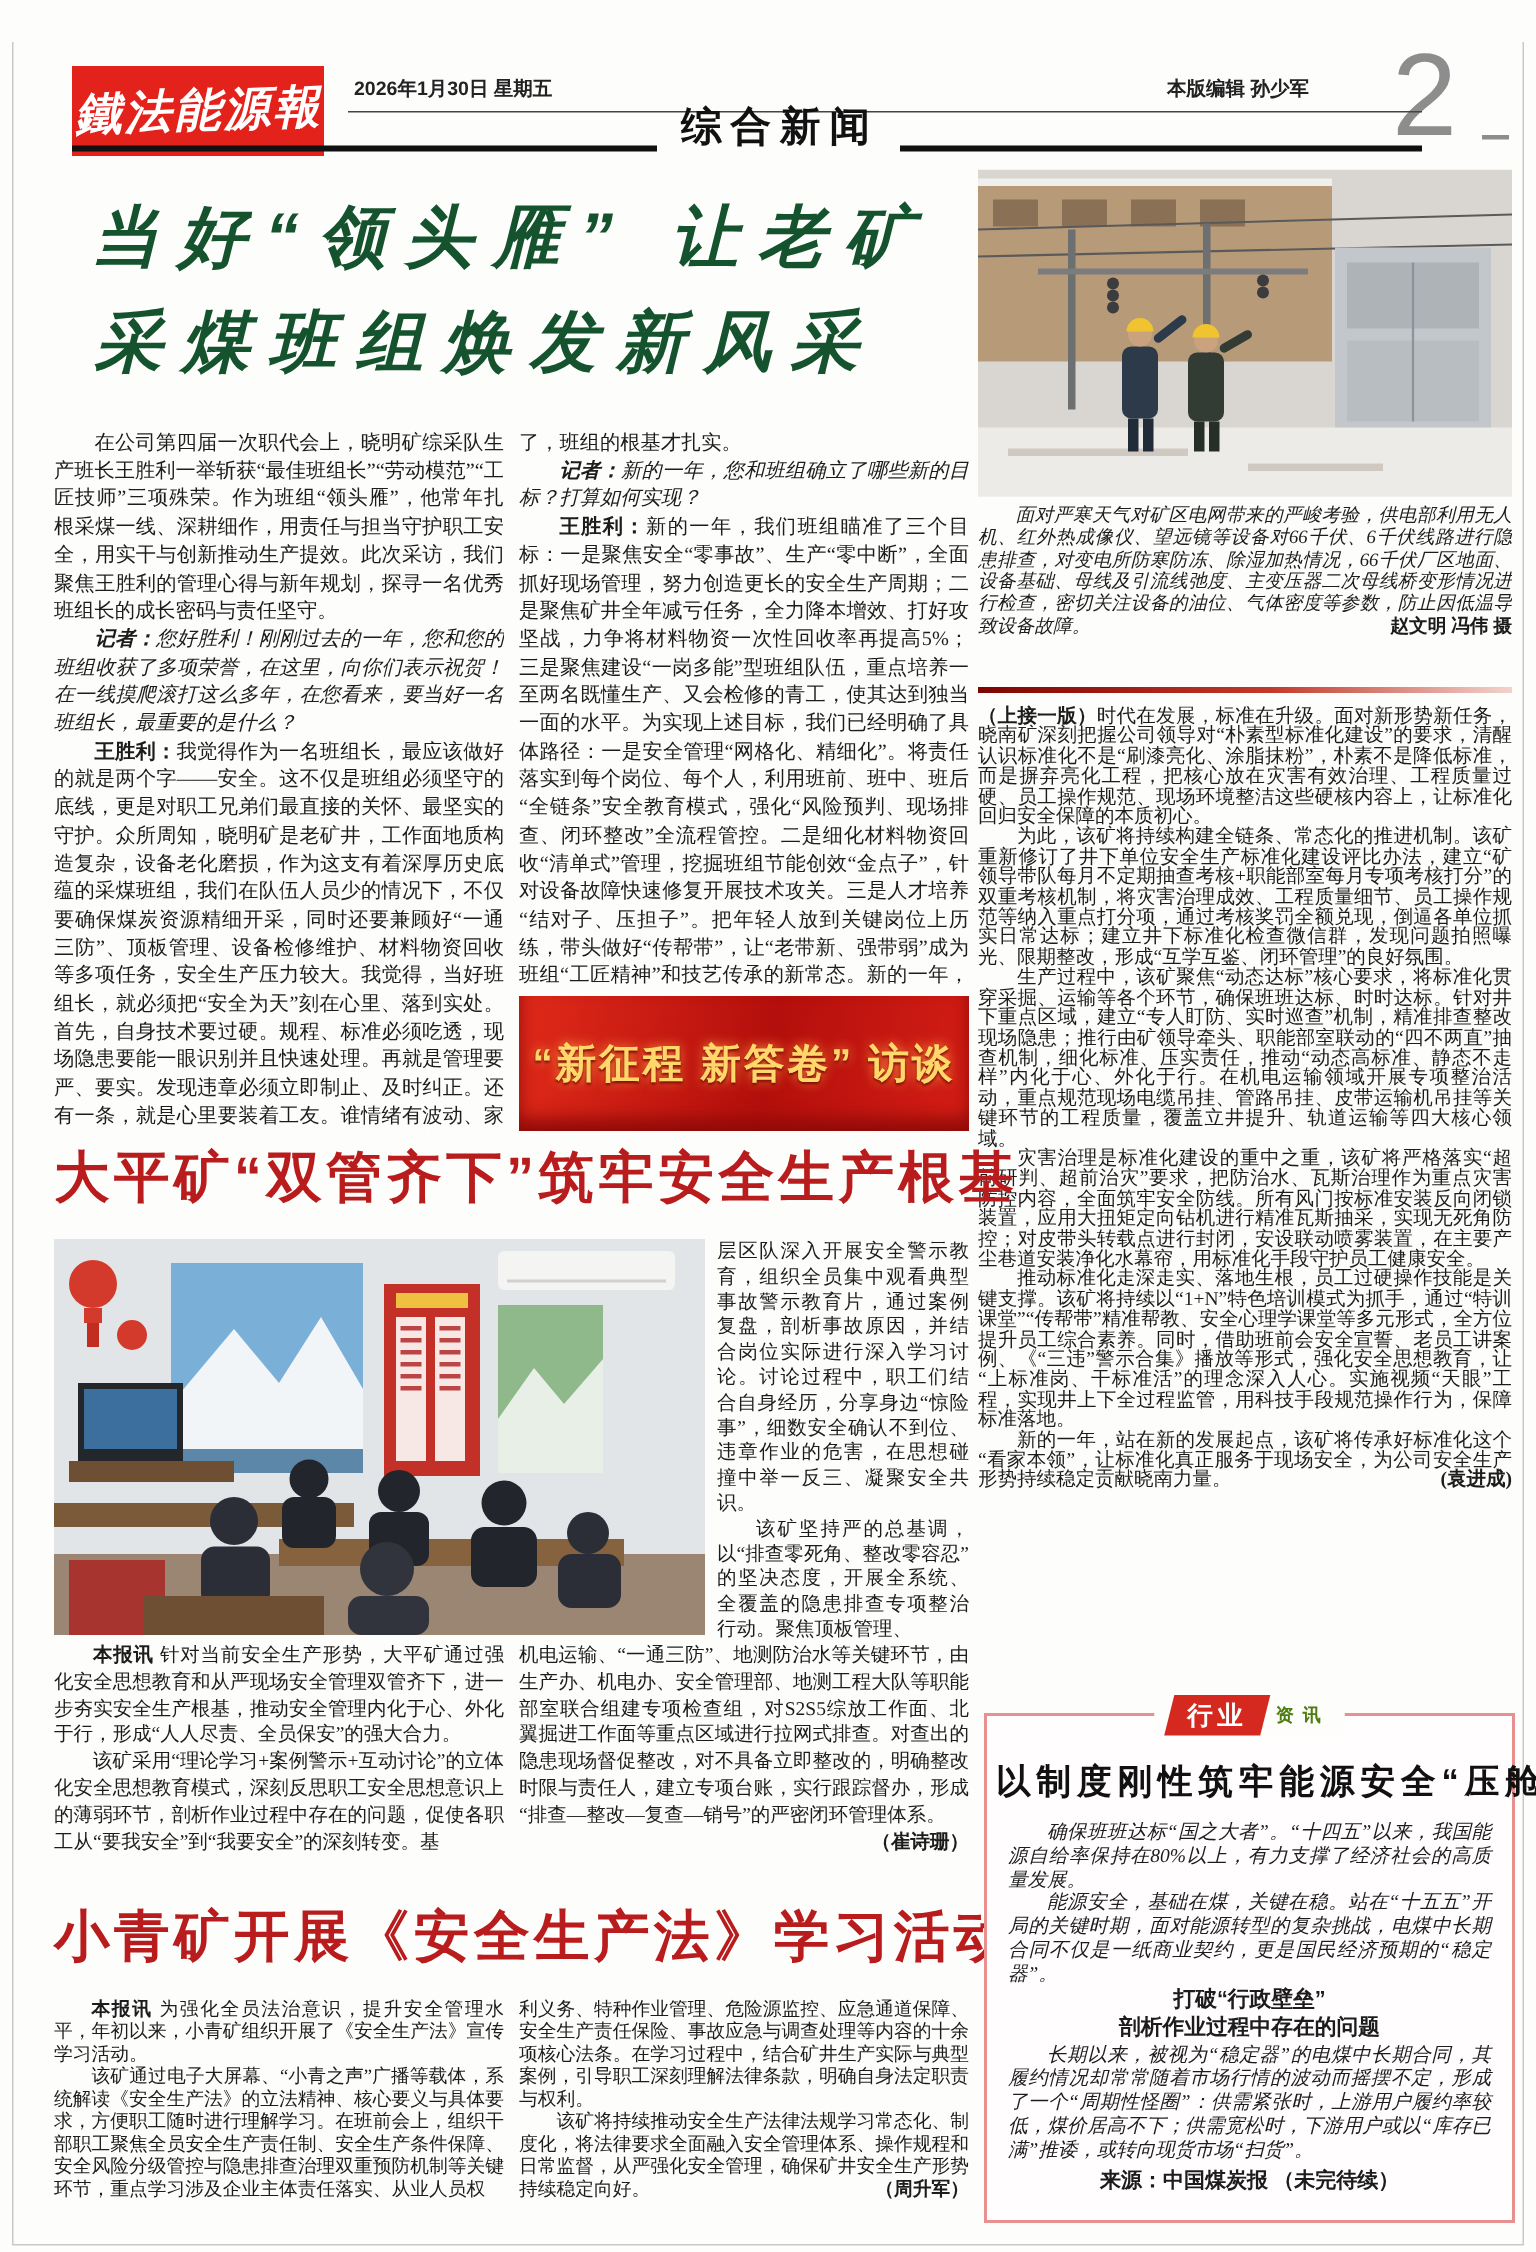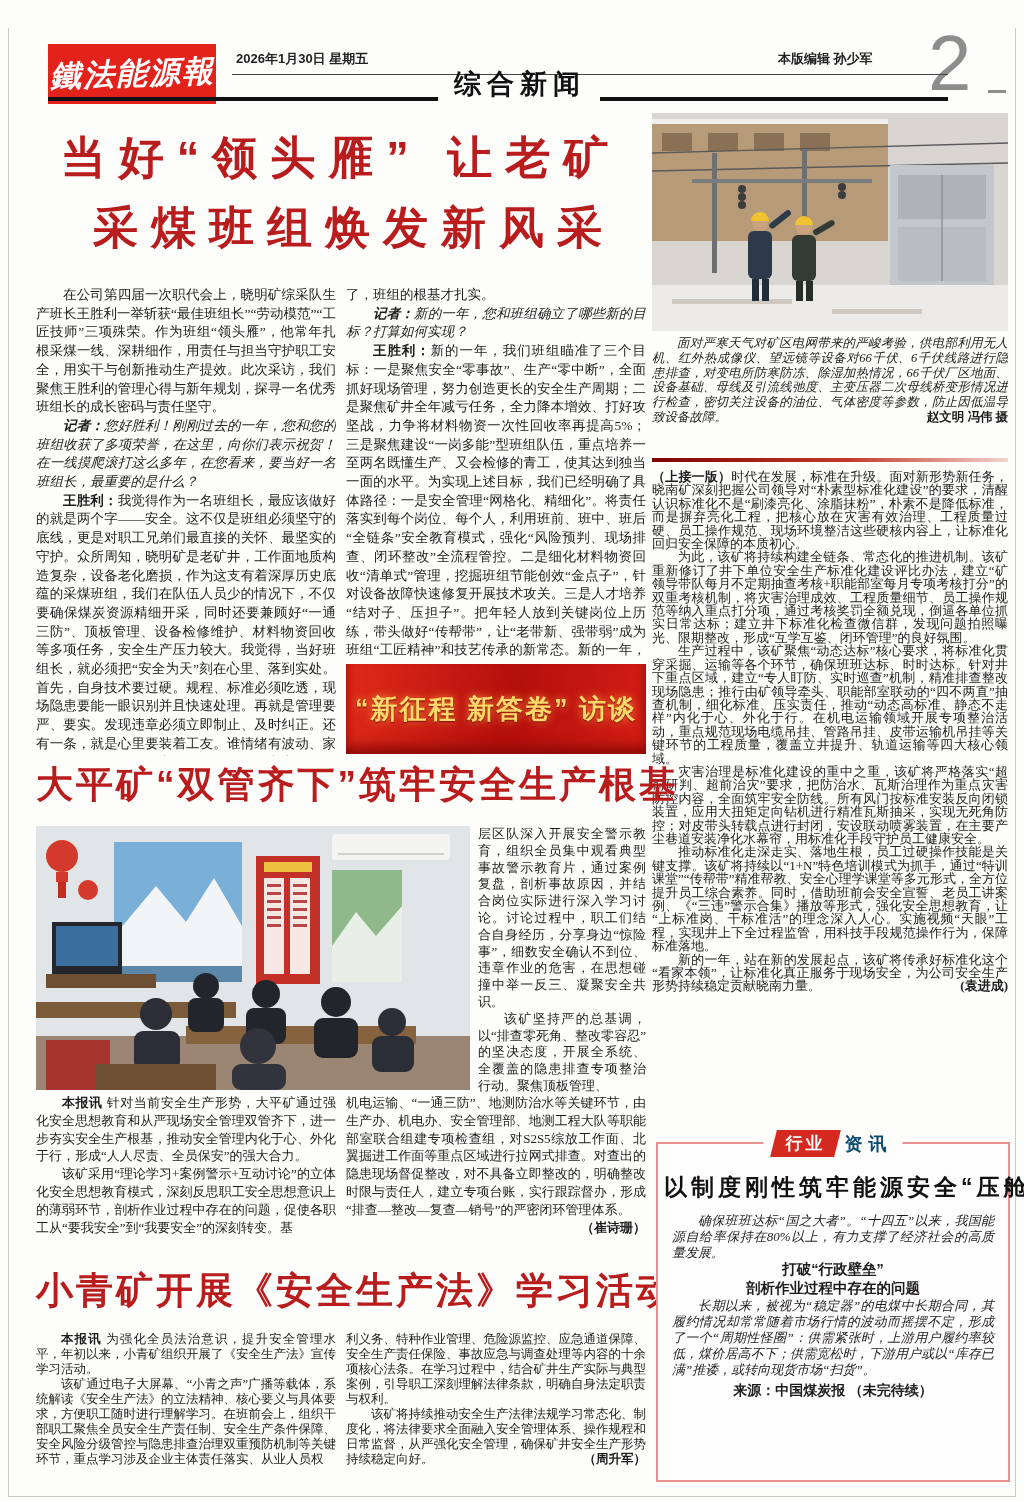--- a/index.html
+++ b/index.html
@@ -13,21 +13,21 @@
   .date,.editor{font-family:"Liberation Sans","DejaVu Sans",sans-serif;font-size:13px;font-weight:bold;color:#222;}
   .pagenum{font-family:"Liberation Sans","DejaVu Sans",sans-serif;font-size:78px;color:#8d8d8d;line-height:1;}
   .rule-thin{background:#444;height:1px;}
   .rule-thick{background:#111;height:4px;}
   .section-title{font-family:"Liberation Sans","DejaVu Sans",sans-serif;font-weight:bold;
                  font-size:27px;letter-spacing:6px;text-align:center;color:#111;}
   .dash{background:#8d8d8d;height:3px;}
   .frame{background:#c9c9c9;}
   
   .h-sans{font-family:"Liberation Sans","DejaVu Sans",sans-serif;font-weight:bold;text-align:center;white-space:nowrap;}
-  .h1line{font-size:45px;letter-spacing:13px;color:#b91c1c;}
+  .h1line{font-size:45px;letter-spacing:13px;color:#14532d;font-style:italic;}
   .h2line{font-size:37px;letter-spacing:3px;color:#b91c1c;}
   
   .col{overflow:hidden;text-align:justify;}
   .col p{margin:0;text-indent:2em;text-align:justify;}
   .col p.noind{text-indent:0;}
   .col p b{font-family:"Liberation Sans","DejaVu Sans",sans-serif;}
   .col p.kai{font-style:italic;}
   .byline{float:right;font-weight:bold;}
   .a1col{font-size:13.5px;line-height:18.7px;}
   .a2col{font-size:13px;line-height:13.4px;}
@@ -43,21 +43,21 @@
                color:#ffd76a;letter-spacing:2px;text-shadow:0 1px 2px #7a0502,0 0 8px #ff9c45;white-space:nowrap;}
   
   .red-divider{background:linear-gradient(to right,#7e0400,#c23a2b 55%,#f2d3cd);}
   
   .ibox{border:2px solid #e89090;background:#fffdfd;}
   .ibox-tag{position:absolute;top:-14px;left:50%;transform:translateX(-50%);background:#fdfdfc;
             padding:0 10px;display:flex;align-items:center;gap:7px;}
   .tag-par{background:#d5281e;color:#fff;font-family:"Liberation Sans","DejaVu Sans",sans-serif;
            font-weight:bold;font-size:17px;padding:2px 12px;transform:skewX(-14deg);}
   .tag-par i{display:inline-block;transform:skewX(14deg);font-style:normal;letter-spacing:3px;}
-  .tag-txt{color:#0c4a6e;font-weight:bold;font-size:18px;letter-spacing:6px;
+  .tag-txt{color:#4d7c0f;font-weight:bold;font-size:12px;letter-spacing:6px;
            font-family:"Liberation Serif","DejaVu Serif",serif;}
   .ibox-head{font-family:"Liberation Sans","DejaVu Sans",sans-serif;font-weight:bold;font-size:23px;
              letter-spacing:4px;text-align:center;margin:28px 6px 10px 6px;color:#111;white-space:nowrap;}
   .ibody{padding:0 14px;font-size:13px;line-height:15.8px;font-style:italic;}
   .ibody p{margin:0;text-indent:2em;text-align:justify;}
   .ibody p.subhead{font-style:normal;font-weight:bold;text-align:center;text-indent:0;
                    font-family:"Liberation Sans","DejaVu Sans",sans-serif;font-size:14.5px;line-height:19px;}
   .ibody p.source{font-style:normal;font-weight:bold;text-align:center;text-indent:0;margin-top:6px;font-size:14px;}
 </style>
 </head>
@@ -75,21 +75,21 @@
   <div class="abs date" style="left:236px;top:50px;">2026年1月30日  星期五</div>
   <div class="abs editor" style="left:778px;top:50px;">本版编辑  孙少军</div>
   <div class="abs pagenum" style="left:928px;top:24px;">2</div>
   <div class="abs dash" style="left:988px;top:90px;width:18px;"></div>
   <div class="abs rule-thin" style="left:232px;top:74px;width:716px;"></div>
   <div class="abs section-title" style="left:440px;top:66px;width:160px;">综合新闻</div>
   <div class="abs rule-thick" style="left:48px;top:97px;width:390px;"></div>
   <div class="abs rule-thick" style="left:600px;top:97px;width:348px;"></div>
 
   <div class="abs h-sans h1line" style="left:36px;top:128px;width:610px;">当好“领头雁” 让老矿</div>
-  <div class="abs h-sans h1line" style="left:49px;top:198px;width:610px;">采煤班组焕发新风采</div>
+  <div class="abs h-sans h1line" style="left:19px;top:198px;width:610px;">采煤班组焕发新风采</div>
   <div class="abs col a1col" style="left:36px;top:286px;width:300px;height:470px;">
       <p>在公司第四届一次职代会上，晓明矿综采队生产班长王胜利一举斩获“最佳班组长”“劳动模范”“工匠技师”三项殊荣。作为班组“领头雁”，他常年扎根采煤一线、深耕细作，用责任与担当守护职工安全，用实干与创新推动生产提效。此次采访，我们聚焦王胜利的管理心得与新年规划，探寻一名优秀班组长的成长密码与责任坚守。</p>
       <p class="kai"><b>记者：</b>您好胜利！刚刚过去的一年，您和您的班组收获了多项荣誉，在这里，向你们表示祝贺！在一线摸爬滚打这么多年，在您看来，要当好一名班组长，最重要的是什么？</p>
       <p><b>王胜利：</b>我觉得作为一名班组长，最应该做好的就是两个字——安全。这不仅是班组必须坚守的底线，更是对职工兄弟们最直接的关怀、最坚实的守护。众所周知，晓明矿是老矿井，工作面地质构造复杂，设备老化磨损，作为这支有着深厚历史底蕴的采煤班组，我们在队伍人员少的情况下，不仅要确保煤炭资源精细开采，同时还要兼顾好“一通三防”、顶板管理、设备检修维护、材料物资回收等多项任务，安全生产压力较大。我觉得，当好班组长，就必须把“安全为天”刻在心里、落到实处。首先，自身技术要过硬。规程、标准必须吃透，现场隐患要能一眼识别并且快速处理。再就是管理要严、要实。发现违章必须立即制止、及时纠正。还有一条，就是心里要装着工友。谁情绪有波动、家里有困难，都要多留心、多沟通。队伍心齐了、气顺</p>
     </div>
   <div class="abs col a1col" style="left:346px;top:286px;width:300px;height:372px;">
       <p class="noind">了，班组的根基才扎实。</p>
       <p class="kai"><b>记者：</b>新的一年，您和班组确立了哪些新的目标？打算如何实现？</p>
       <p><b>王胜利：</b>新的一年，我们班组瞄准了三个目标：一是聚焦安全“零事故”、生产“零中断”，全面抓好现场管理，努力创造更长的安全生产周期；二是聚焦矿井全年减亏任务，全力降本增效、打好攻坚战，力争将材料物资一次性回收率再提高5%；三是聚焦建设“一岗多能”型班组队伍，重点培养一至两名既懂生产、又会检修的青工，使其达到独当一面的水平。为实现上述目标，我们已经明确了具体路径：一是安全管理“网格化、精细化”。将责任落实到每个岗位、每个人，利用班前、班中、班后“全链条”安全教育模式，强化“风险预判、现场排查、闭环整改”全流程管控。二是细化材料物资回收“清单式”管理，挖掘班组节能创效“金点子”，针对设备故障快速修复开展技术攻关。三是人才培养“结对子、压担子”。把年轻人放到关键岗位上历练，带头做好“传帮带”，让“老带新、强带弱”成为班组“工匠精神”和技艺传承的新常态。新的一年，我们坚信，只要大家团结一心，奋力拼搏，这些目标一定能够实现！</p>
     </div>
@@ -236,20 +236,21 @@
     </div>
 
   <div class="abs ibox" style="left:656px;top:1142px;width:350px;height:336px;">
     <div class="ibox-tag">
       <span class="tag-par"><i>行业</i></span>
       <span class="tag-txt">资讯</span>
     </div>
     <div class="ibox-head">以制度刚性筑牢能源安全“压舱石”</div>
     <div class="ibody col">
         <p>确保班班达标“国之大者”。“十四五”以来，我国能源自给率保持在80%以上，有力支撑了经济社会的高质量发展。</p>
+        <p>能源安全，基础在煤，关键在稳。站在“十五五”开局的关键时期，面对能源转型的复杂挑战，电煤中长期合同不仅是一纸商业契约，更是国民经济预期的“稳定器”。</p>
         <p class="subhead">打破“行政壁垒”</p>
         <p class="subhead">剖析作业过程中存在的问题</p>
         <p>长期以来，被视为“稳定器”的电煤中长期合同，其履约情况却常常随着市场行情的波动而摇摆不定，形成了一个“周期性怪圈”：供需紧张时，上游用户履约率较低，煤价居高不下；供需宽松时，下游用户或以“库存已满”推诿，或转向现货市场“扫货”。</p>
         <p class="source">来源：中国煤炭报 （未完待续）</p>
       </div>
   </div>
 
 </div>
 
 </body></html>

